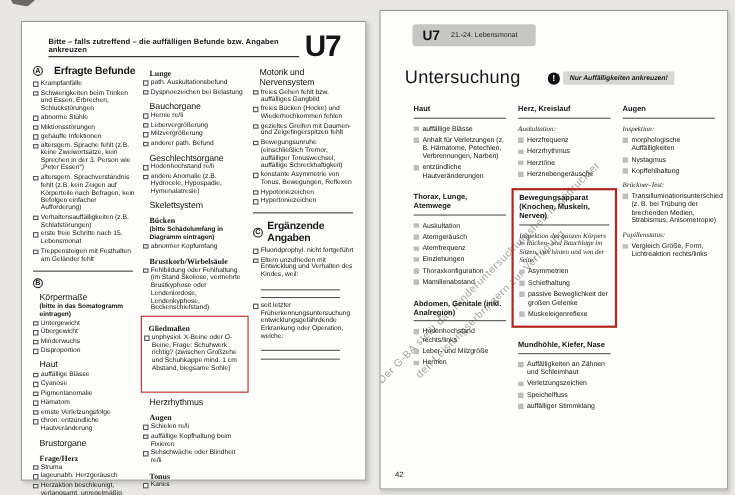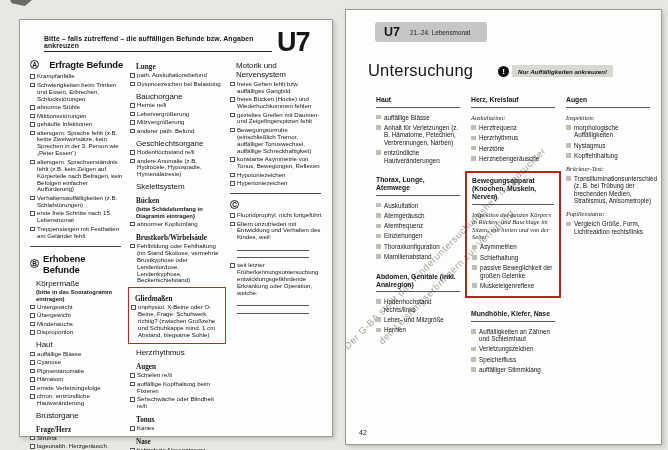--- a/index.html
+++ b/index.html
@@ -40,21 +40,21 @@
   .lnote { font-size: 5.9px; line-height: 6.6px; margin: 0 0 1.5px 6px; font-weight: bold; }
   .li { display: flex; margin: 0 0 1.6px 0; }
   .cb {
     width: 4.5px; height: 4.5px; border: 1px solid #555; background: #fff;
     flex: 0 0 4.5px; margin: 1px 2.5px 0 0;
   }
   .lt { font-size: 6.1px; line-height: 6.9px; }
   .ldiv { border-top: 1px solid #444; margin: 6px 2px 6px 0; }
   .wlines { margin: 2px 0 4px 7px; }
   .wline { border-bottom: 1px solid #555; height: 7.5px; width: 72px; }
-  .redbox { border: 1.6px solid #c2251f; margin: 3px -3px 3px -2px; padding: 1px 2px 3px 2px; }
+  .redbox { border: 1.6px solid #c2251f; margin: 3px -3px 3px -2px; padding: 1px 2px 16px 2px; }
   .redbox .lhi { margin-left: 4px; }
   
   #right-page { left: 345px; top: 9px; width: 317px; height: 436px; overflow: hidden; }
   .rp-tab {
     position: absolute; left: 29px; top: 12px; width: 112px; height: 20px;
     background: #c6c6c4; border-radius: 3px; display: flex; align-items: center;
   }
   .rp-tab-code { font-size: 12.5px; font-weight: bold; margin-left: 9px; }
   .rp-tab-sub { font-size: 6.4px; margin-left: 10px; color: #222; }
   .rp-title { position: absolute; left: 22px; top: 51px; font-size: 16.5px; letter-spacing: .2px; }
@@ -146,21 +146,20 @@
           <span class="cb"></span>
           <span class="lt">erste freie Schritte nach 15. Lebensmonat</span>
         </div>
         <div class="li">
           <span class="cb"></span>
           <span class="lt">Treppensteigen mit Festhalten am Geländer fehlt</span>
         </div>
         <div class="ldiv"></div>
         <div class="sec">
           <span class="circ">B</span>
-          <span class="sect">Erhobene Befunde</span>
         </div>
         <div class="lh">Körpermaße</div>
         <div class="lnote">(bitte in das Somatogramm eintragen)</div>
         <div class="li">
           <span class="cb"></span>
           <span class="lt">Untergewicht</span>
         </div>
         <div class="li">
           <span class="cb"></span>
           <span class="lt">Übergewicht</span>
@@ -324,20 +323,21 @@
           <span class="cb"></span>
           <span class="lt">Hypotoniezeichen</span>
         </div>
         <div class="li">
           <span class="cb"></span>
           <span class="lt">Hypertoniezeichen</span>
         </div>
         <div class="ldiv"></div>
         <div class="sec">
           <span class="circ">C</span>
+          <span class="sect">Ergänzende Angaben</span>
         </div>
         <div class="li">
           <span class="cb"></span>
           <span class="lt">Fluoridprophyl. nicht fortgeführt</span>
         </div>
         <div class="li">
           <span class="cb"></span>
           <span class="lt">Eltern unzufrieden mit Entwicklung und Verhalten des Kindes, weil:</span>
         </div>
         <div class="wlines">

